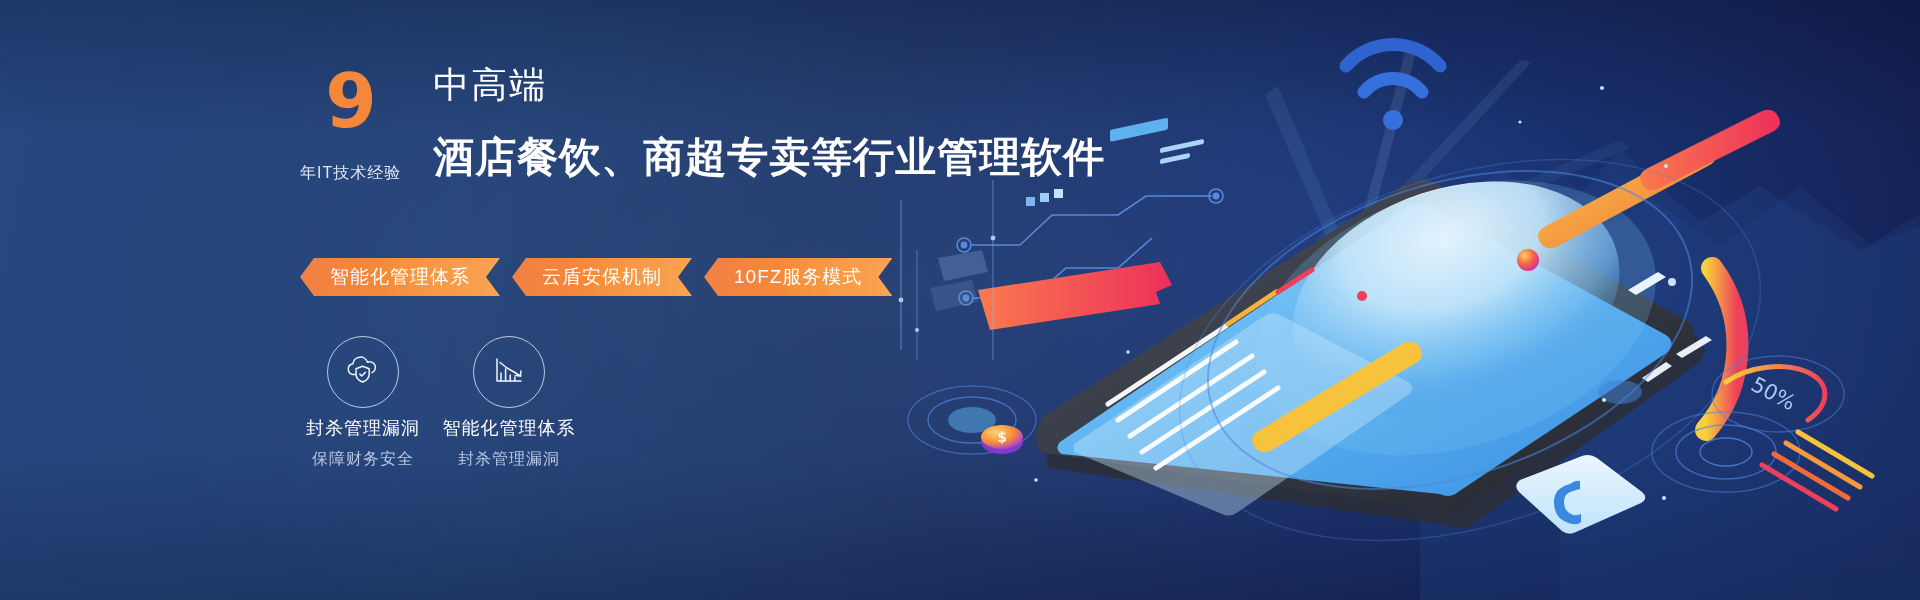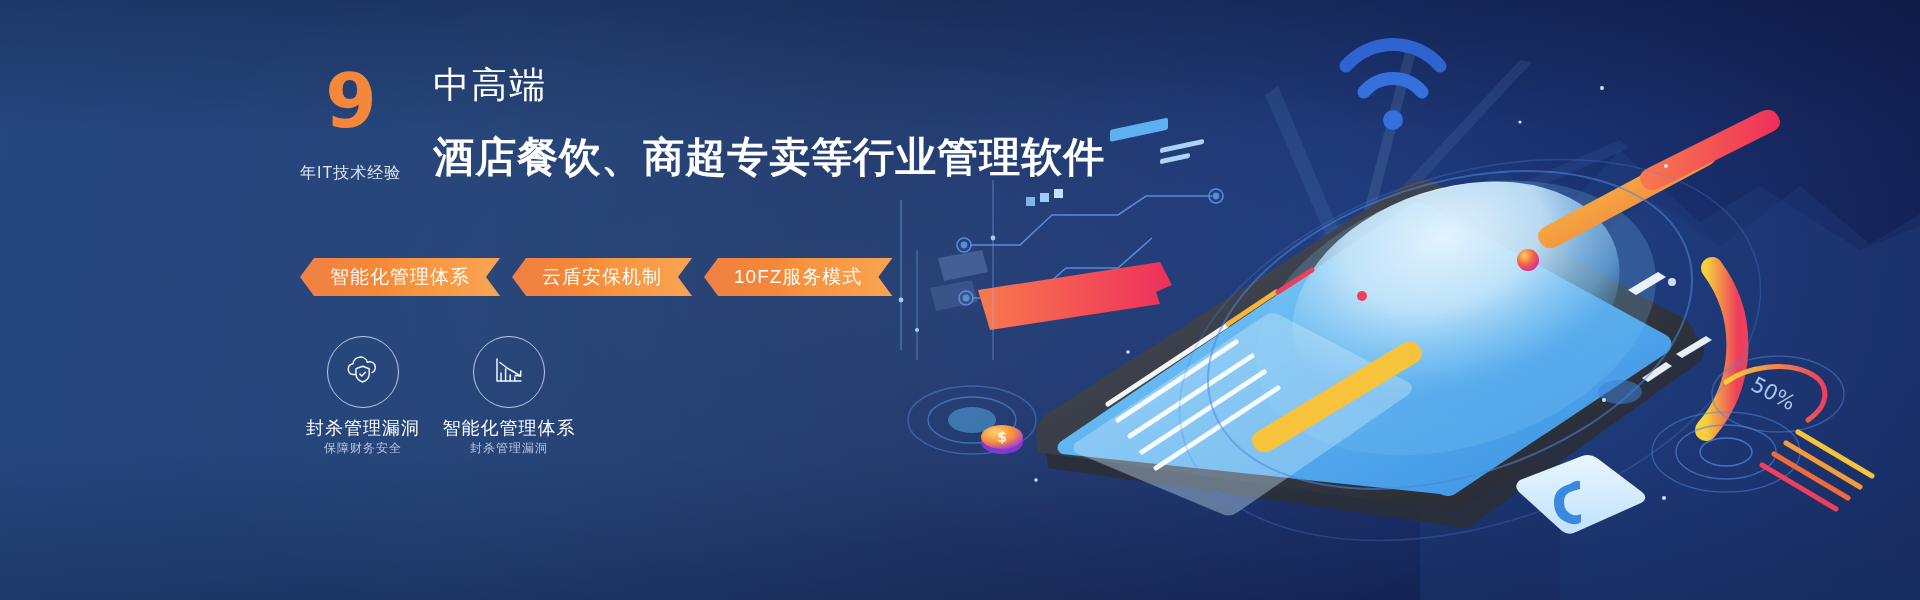--- a/index.html
+++ b/index.html
@@ -58,21 +58,21 @@
 
   
   .features { position:absolute; left:290px; top:336px; display:flex; }
   .feat { width:146px; text-align:center; }
   .circ {
     width:72px; height:72px; margin:0 auto; border-radius:50%;
     border:1.4px solid rgba(222,232,248,.82);
     display:flex; align-items:center; justify-content:center;
   }
   .feat-t { margin-top:8px; font-size:18px; color:#ffffff; letter-spacing:1px;font-family:Liberation Serif, serif; }
-  .feat-s { font-size:12px; color:#b9c7e2; letter-spacing:1px; }
+  .feat-s { margin-top:9px; font-size:16px; color:#b9c7e2; letter-spacing:1px; }
 
   
   .art { position:absolute; right:0; top:0; width:1060px; height:600px; }
   .art svg { position:absolute; left:0; top:0; }
 </style>
 </head>
 <body>
 
 <div class="banner">
   <div class="vig"></div>

